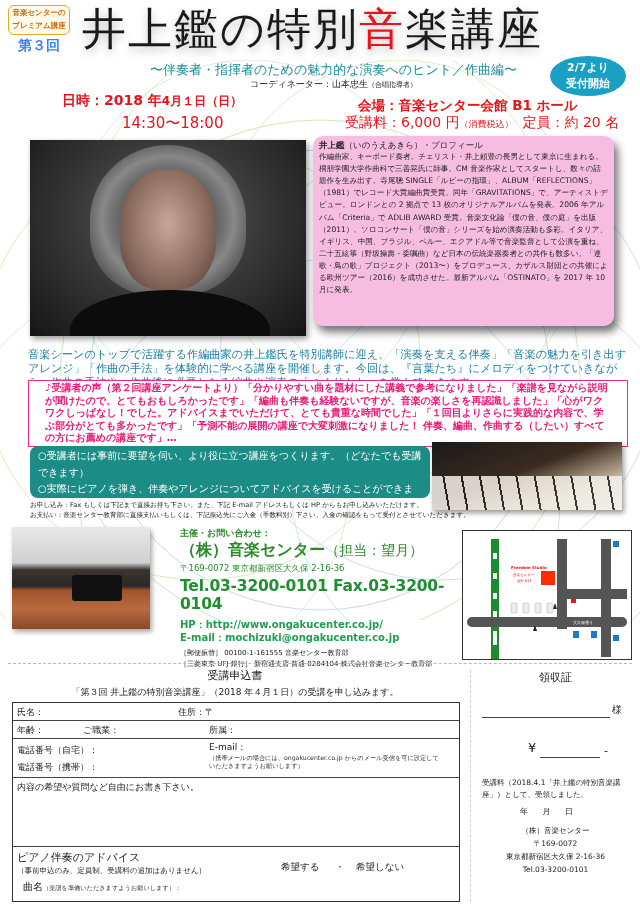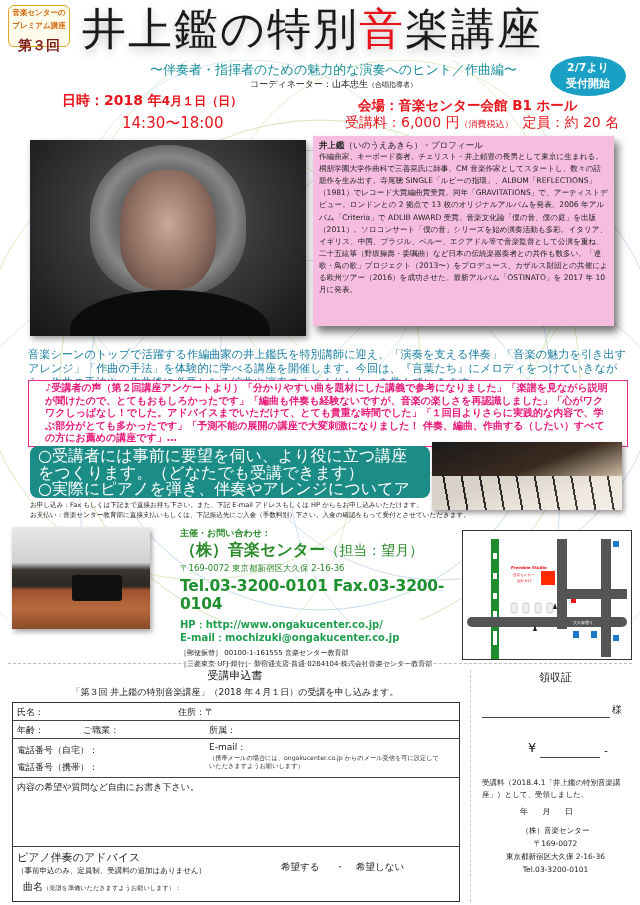--- a/index.html
+++ b/index.html
@@ -3,51 +3,51 @@
 <meta charset="utf-8">
 <style>
   * { box-sizing: border-box; margin: 0; padding: 0; }
   html, body { width: 640px; height: 905px; background: #fff; overflow: hidden; }
   body { position: relative; font-family: "DejaVu Sans", sans-serif; color: #222; }
   .abs { position: absolute; }
   .bg-art { position: absolute; left: 0; top: 60px; width: 640px; height: 560px; z-index: 0; }
   .layer { position: relative; z-index: 1; }
 
   
-  .badge-box { left: 8px; top: 5px; width: 62px; height: 42px; border: 1.5px solid #e2a82b; border-radius: 6px; background: #fffbea; text-align: center; }
+  .badge-box { left: 8px; top: 5px; width: 62px; height: 30px; border: 1.5px solid #e2a82b; border-radius: 6px; background: #fffbea; text-align: center; }
   .badge-box span { display: block; font-size: 7.5px; line-height: 13px; color: #d06a10; font-weight: bold; }
-  .badge-round { left: 8px; top: 37px; width: 62px; text-align: center; font-size: 14px; font-weight: bold; color: #7f1d1d; }
+  .badge-round { left: 8px; top: 37px; width: 62px; text-align: center; font-size: 14px; font-weight: bold; color: #3b82f6; }
   .main-title { left: 82px; top: 0px; font-size: 44px; letter-spacing: 2px; font-weight: normal; color: #1a1a1a; white-space: nowrap; text-shadow: 0 4px 8px rgba(0,0,0,.25); font-family: "DejaVu Sans", sans-serif; }
   .main-title .red { color: #e8141c; }
   .subtitle { left: 150px; top: 61px; font-size: 13px; color: #1a8f9a; white-space: nowrap; }
   .coordinator { left: 250px; top: 78px; font-size: 9px; color: #222; white-space: nowrap; }
   .coordinator small { font-size: 7px; }
   .start-badge { left: 550px; top: 56px; width: 76px; height: 40px; border-radius: 50%; background: #1aa0c4; color: #fff; text-align: center; font-size: 11px; font-weight: bold; line-height: 16px; padding-top: 4px; }
 
   .date-line { left: 62px; top: 92px; font-size: 14px; font-weight: bold; color: #e8141c; white-space: nowrap; }
   .date-line .big { font-size: 12px; margin-top: 16px; }
   .time-line { left: 122px; top: 114px; font-size: 15px; color: #e8141c; white-space: nowrap; }
   .venue-line { left: 358px; top: 97px; font-size: 13.5px; font-weight: bold; color: #e8141c; white-space: nowrap; }
   .fee-line { left: 345px; top: 114px; font-size: 14px; color: #e8141c; white-space: nowrap; }
   .fee-line small { font-size: 9px; }
 
   
   .portrait { left: 30px; top: 140px; width: 276px; height: 196px; background: radial-gradient(ellipse at 50% 40%, #6b6b6b 0%, #3a3a3a 45%, #151515 100%); box-shadow: 2px 3px 6px rgba(0,0,0,.4); overflow: hidden; }
   .portrait .face { position: absolute; left: 90px; top: 30px; width: 96px; height: 120px; border-radius: 45% 45% 40% 40%; background: radial-gradient(ellipse at 50% 45%, #c8a89a 0%, #8b6a5e 60%, #4a3a35 100%); }
   .portrait .hair { position: absolute; left: 60px; top: 5px; width: 156px; height: 150px; border-radius: 50% 50% 40% 40%; background: radial-gradient(ellipse at 50% 50%, rgba(0,0,0,0) 35%, #999 60%, #555 80%, rgba(0,0,0,0) 100%); opacity: .8; }
   .portrait .shoulders { position: absolute; left: 40px; top: 150px; width: 200px; height: 80px; border-radius: 50% 50% 0 0; background: #0c0c0c; }
-  .profile { left: 313px; top: 136px; width: 301px; height: 190px; background: #f7bde0; box-shadow: 4px 6px 8px rgba(0,0,0,.55); padding: 3px 6px; font-size: 7.6px; line-height: 12.1px; color: #222; }
+  .profile { left: 313px; top: 136px; width: 301px; height: 190px; background: #f7bde0; box-shadow: 4px 6px 8px rgba(0,0,0,.55); padding: 3px 6px; font-size: 7.6px; line-height: 12.1px; color: #222; border-radius: 10px; }
   .profile .name { font-weight: bold; font-size: 8.5px; }
   .profile .name span { font-weight: normal; }
 
   
   .intro { left: 28px; top: 348px; width: 600px; font-size: 11.2px; line-height: 14px; color: #1a7ea0; }
   .voice { left: 28px; top: 380px; width: 600px; border: 1.5px solid #e8288a; background: #fff; padding: 1px 16px; font-size: 10px; line-height: 12.5px; color: #e81a7a; font-weight: bold; }
 
-  .points { left: 30px; top: 446px; width: 400px; height: 52px; background: #1c8c86; border-radius: 8px; padding: 2px 8px; color: #fff; font-size: 16px; line-height: 16.5px; }
+  .points { left: 30px; top: 446px; width: 400px; height: 52px; background: #1c8c86; border-radius: 8px; padding: 2px 8px; color: #fff; font-size: 10px; line-height: 16.5px; }
   .piano { left: 432px; top: 442px; width: 190px; height: 68px; background: linear-gradient(160deg, #1a1a1a 0%, #3b2b20 45%, #c8b8a0 75%, #f0ece4 100%); box-shadow: 2px 3px 5px rgba(0,0,0,.4); overflow: hidden; }
   .piano .keys { position: absolute; left: 0; top: 34px; width: 190px; height: 34px; background: repeating-linear-gradient(80deg, #f4f0e8 0 16px, #222 16px 18px); opacity: .85; }
   .notes { left: 30px; top: 500px; font-size: 6.6px; line-height: 10px; color: #222; white-space: nowrap; }
 
   
   .studio { left: 12px; top: 527px; width: 138px; height: 102px; background: linear-gradient(180deg, #e8e8e8 0%, #d0d0d0 35%, #3a3530 42%, #2c2825 58%, #a0522d 62%, #b86a3e 80%, #8a4a2a 100%); box-shadow: 2px 3px 5px rgba(0,0,0,.35); overflow: hidden; }
   .studio .piano-shape { position: absolute; left: 60px; top: 48px; width: 50px; height: 26px; background: #111; border-radius: 3px; }
   .contact { left: 180px; top: 527px; width: 290px; text-align: left; color: #2a8a2a; }
   .contact .host-label { font-size: 9px; font-weight: bold; color: #2a8a2a; }
   .contact .company { font-size: 16px; font-weight: bold; color: #2a8a2a; }

